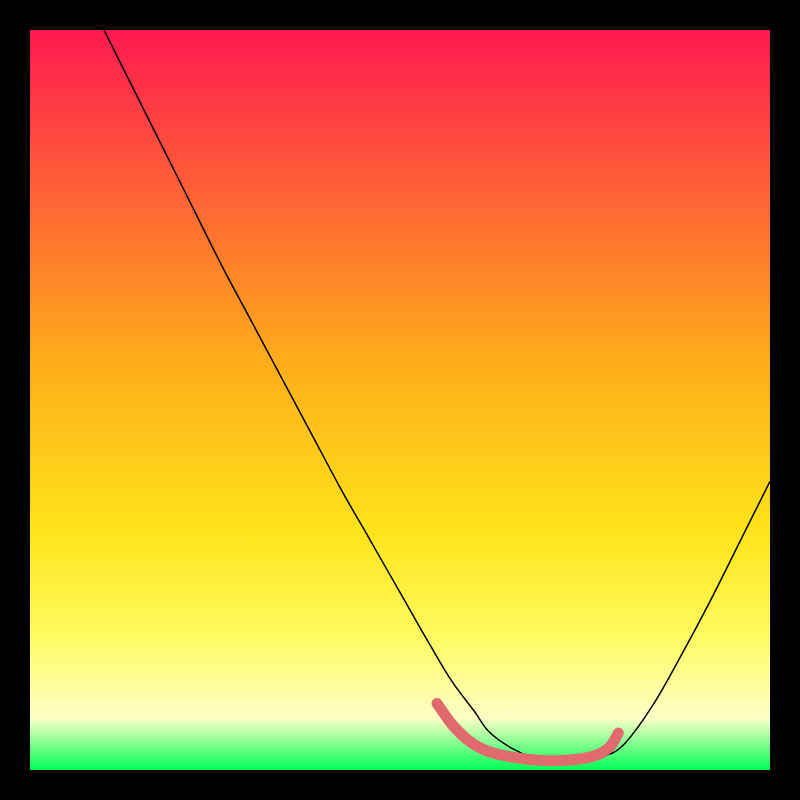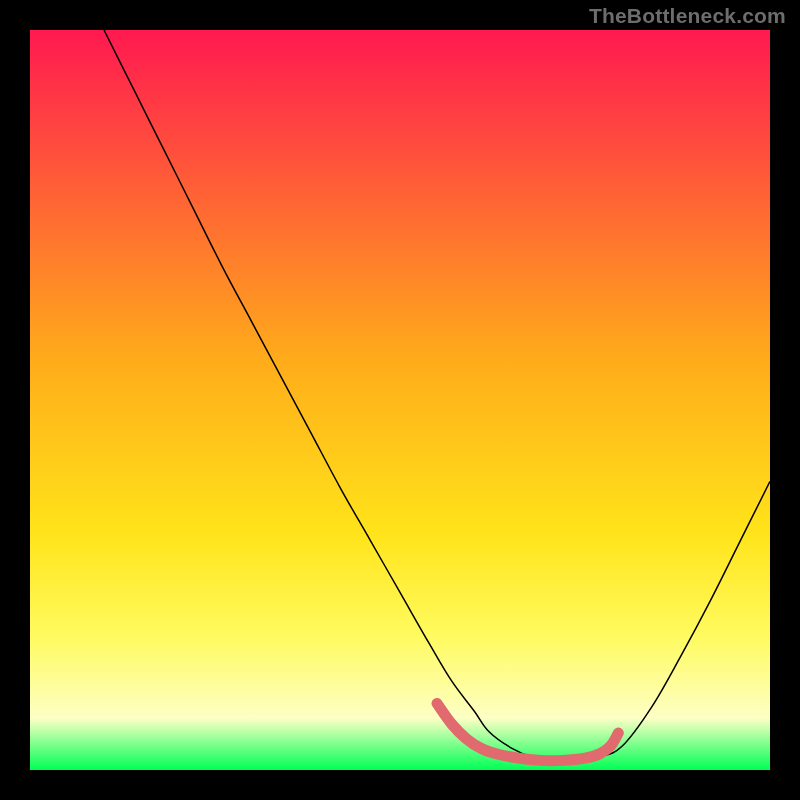--- a/index.html
+++ b/index.html
@@ -37,21 +37,20 @@
   .plot svg {
     display: block;
     width: 740px;
     height: 740px;
   }
 </style>
 </head>
 <body>
 
 <div class="outer">
-  <div class="watermark">TheBottleneck.com</div>
 
   <div class="plot">
     <svg viewBox="0 0 740 740">
       <defs>
         <linearGradient id="bg-grad" x1="0" y1="0" x2="0" y2="1">
             <stop offset="0%" stop-color="#ff1950"></stop>
             <stop offset="45%" stop-color="#ffad1a"></stop>
             <stop offset="68%" stop-color="#ffe41a"></stop>
             <stop offset="82%" stop-color="#fffb60"></stop>
             <stop offset="93%" stop-color="#fdffc5"></stop>

